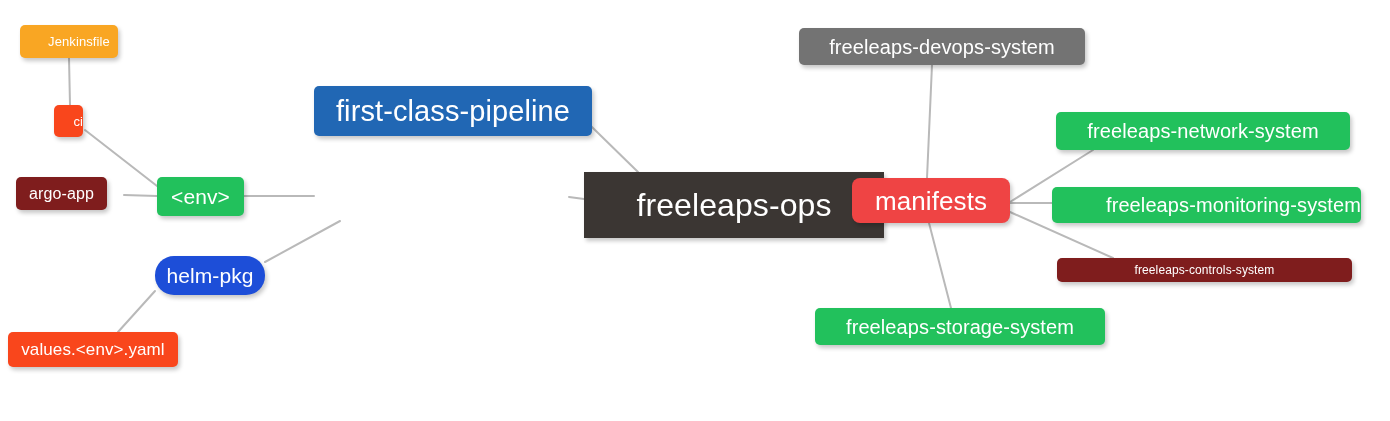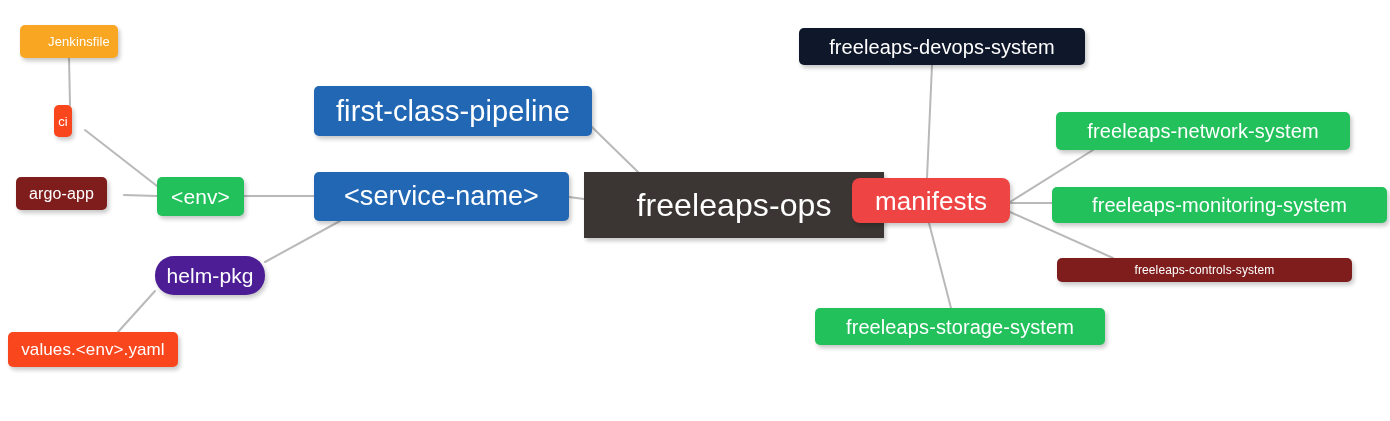--- a/index.html
+++ b/index.html
@@ -75,54 +75,51 @@
       <line x1="927" y1="178" x2="932" y2="65" stroke="#b9b9b9" stroke-width="2" stroke-linecap="round"></line>
       <line x1="1010" y1="202" x2="1093" y2="150" stroke="#b9b9b9" stroke-width="2" stroke-linecap="round"></line>
       <line x1="1010" y1="203" x2="1052" y2="203" stroke="#b9b9b9" stroke-width="2" stroke-linecap="round"></line>
       <line x1="1010" y1="212" x2="1113" y2="258" stroke="#b9b9b9" stroke-width="2" stroke-linecap="round"></line>
       <line x1="929" y1="223" x2="951" y2="308" stroke="#b9b9b9" stroke-width="2" stroke-linecap="round"></line>
     </svg>
   <div id="node-layer">
       <div class="node" style="left: 20px; top: 25px; width: 98px; height: 33px; background: rgb(249, 166, 35); font-size: 13px; padding-left: 20px;">
         <span class="node-label">Jenkinsfile</span>
       </div>
-      <div class="node" style="left: 54px; top: 105px; width: 18px; height: 32px; background: rgb(249, 70, 28); font-size: 13px;">
+      <div class="node" style="left: 54px; top: 105px; width: 29px; height: 32px; background: rgb(249, 70, 28); font-size: 13px; justify-content: flex-end;">
         <span class="node-label">ci</span>
       </div>
       <div class="node" style="left: 16px; top: 177px; width: 91px; height: 33px; background: #7f1d1d; font-size: 16px;">
         <span class="node-label">argo-app</span>
       </div>
       <div class="node" style="left: 157px; top: 177px; width: 87px; height: 39px; background: rgb(34, 193, 92); font-size: 21px; align-items: center;">
         <span class="node-label">&lt;env&gt;</span>
       </div>
-      <div class="node" style="left: 155px; top: 256px; width: 110px; height: 39px; background: #4c1d95; font-size: 21px; border-radius: 19px;">
+      <div class="node" style="left: 155px; top: 256px; width: 110px; height: 39px; background: #1d4ed8; font-size: 21px; border-radius: 19px;">
         <span class="node-label">helm-pkg</span>
       </div>
       <div class="node" style="left: 8px; top: 332px; width: 170px; height: 35px; background: rgb(249, 70, 28); font-size: 17px; text-align: center;">
         <span class="node-label">values.&lt;env&gt;.yaml</span>
       </div>
       <div class="node" style="left: 314px; top: 38px; width: 278px; height: 50px; background: rgb(33, 103, 180); font-size: 29px; margin-top: 48px;">
         <span class="node-label">first-class-pipeline</span>
       </div>
-      <div class="node" style="left: 314px; top: 172px; width: 255px; height: 49px; background: rgb(33, 103, 180); font-size: 27px;">
-        <span class="node-label">&lt;service-name&gt;</span>
-      </div>
       <div class="node root" style="left: 584px; top: 172px; width: 300px; height: 66px; background: rgb(59, 54, 51); font-size: 32px;">
         <span class="node-label">freeleaps-ops</span>
       </div>
       <div class="node" style="left: 852px; top: 178px; width: 158px; height: 45px; background: #ef4444; font-size: 26px; border-radius: 8px;">
         <span class="node-label">manifests</span>
       </div>
-      <div class="node" style="left: 799px; top: 28px; width: 286px; height: 37px; background: #0f172a; font-size: 20px;">
+      <div class="node" style="left: 799px; top: 28px; width: 286px; height: 37px; background: #737373; font-size: 20px;">
         <span class="node-label">freeleaps-devops-system</span>
       </div>
       <div class="node" style="left: 1056px; top: 112px; width: 294px; height: 38px; background: rgb(34, 193, 92); font-size: 20px;">
         <span class="node-label">freeleaps-network-system</span>
       </div>
-      <div class="node" style="left: 1052px; top: 187px; width: 335px; height: 36px; background: rgb(34, 193, 92); font-size: 20px;">
+      <div class="node" style="left: 1052px; top: 187px; width: 309px; height: 36px; background: rgb(34, 193, 92); font-size: 20px; justify-content: flex-end;">
         <span class="node-label">freeleaps-monitoring-system</span>
       </div>
       <div class="node" style="left: 1057px; top: 258px; width: 295px; height: 24px; background: #7f1d1d; font-size: 12px;">
         <span class="node-label">freeleaps-controls-system</span>
       </div>
       <div class="node" style="left: 815px; top: 308px; width: 290px; height: 37px; background: rgb(34, 193, 92); font-size: 20px;">
         <span class="node-label">freeleaps-storage-system</span>
       </div>
     </div>
 </div>

